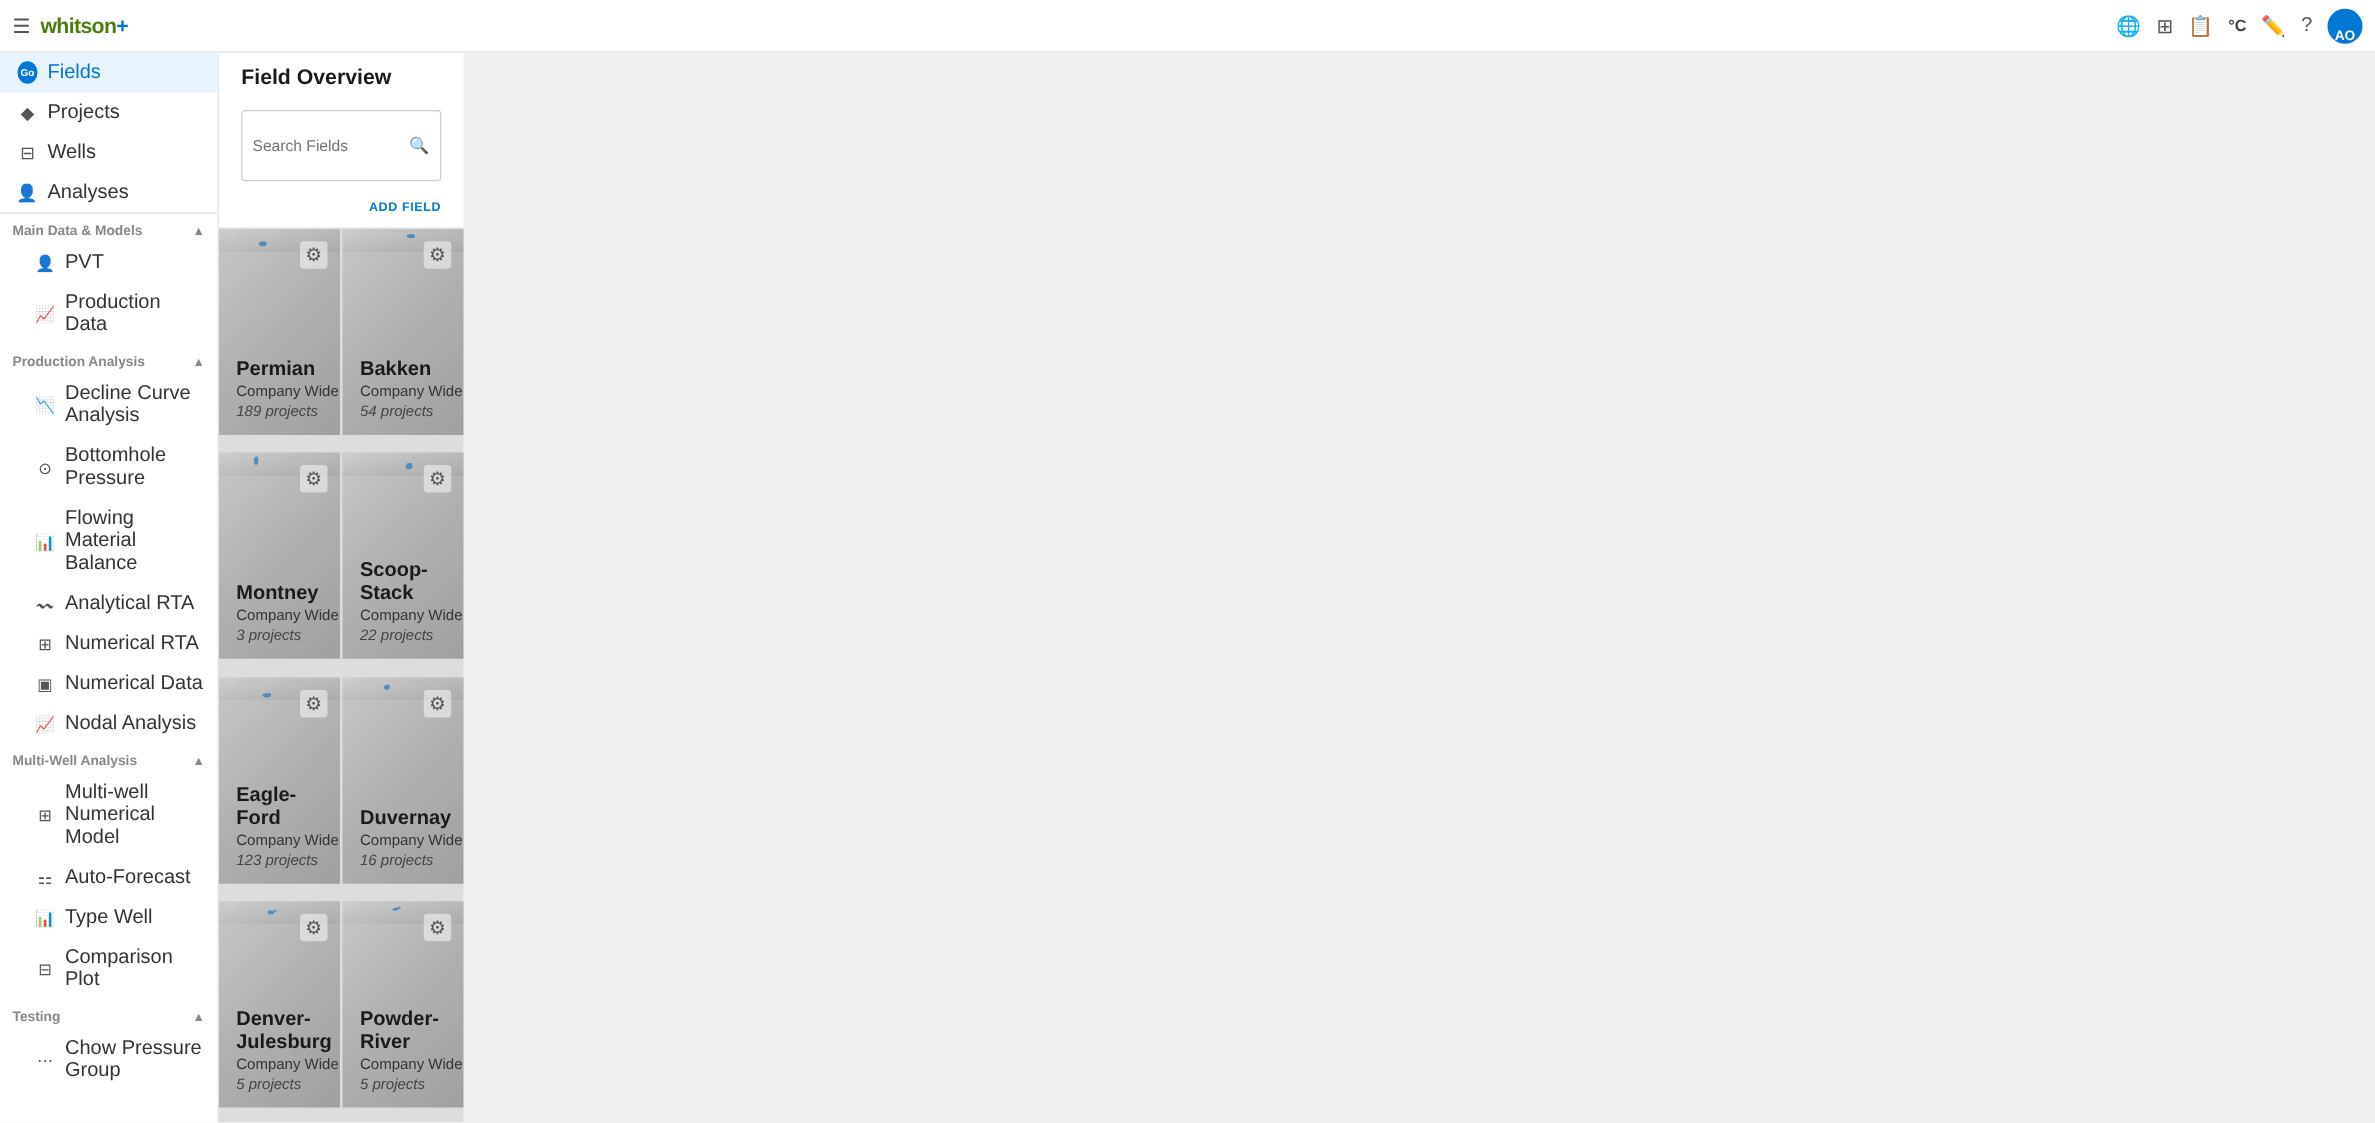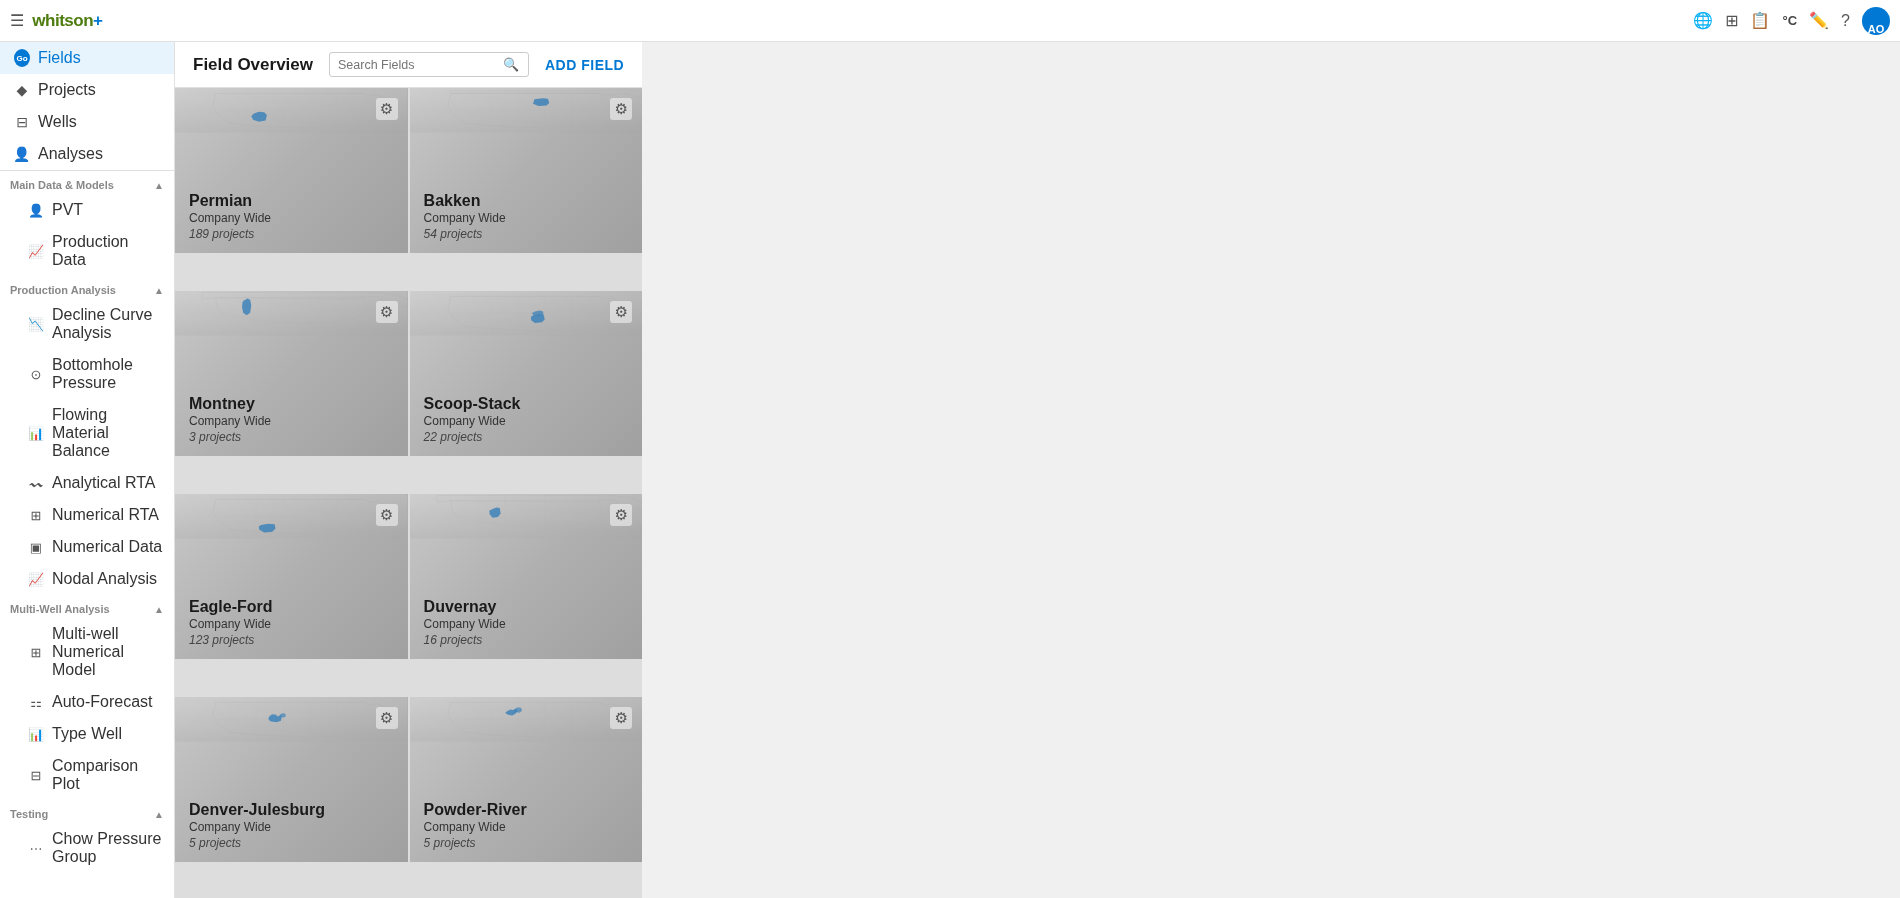--- a/index.html
+++ b/index.html
@@ -52,50 +52,51 @@
       flex: 1;
       display: flex;
       flex-direction: column;
       margin-top: 42px;
       overflow: hidden;
     }
     .main-header {
       background: #fff;
       padding: 10px 18px;
       display: flex;
-      align-items: center;
+      align-items: flex-start;
       border-bottom: 1px solid #e0e0e0;
       gap: 16px;
+      flex-direction: column;
     }
     .main-header h1 { font-size: 17px; font-weight: 600; color: #1a1a1a; }
     .search-box {
       display: flex;
       align-items: center;
       border: 1px solid #ccc;
       border-radius: 3px;
-      padding: 4px 8px;
+      padding: 20px 8px;
       gap: 6px;
-      width: 200px;
+      width: 160px;
       background: #fff;
     }
     .search-box input {
       border: none;
       outline: none;
       font-size: 12.5px;
       color: #333;
       width: 100%;
       background: transparent;
     }
     .search-box .search-icon { color: #888; font-size: 13px; }
     .add-field-btn {
       margin-left: auto;
       background: none;
       border: none;
       color: #0078d4;
-      font-size: 14px;
+      font-size: 10px;
       font-weight: 600;
       cursor: pointer;
       letter-spacing: 0.5px;
     }
 
     
     .field-grid {
       flex: 1;
       overflow-y: auto;
       padding: 0;

